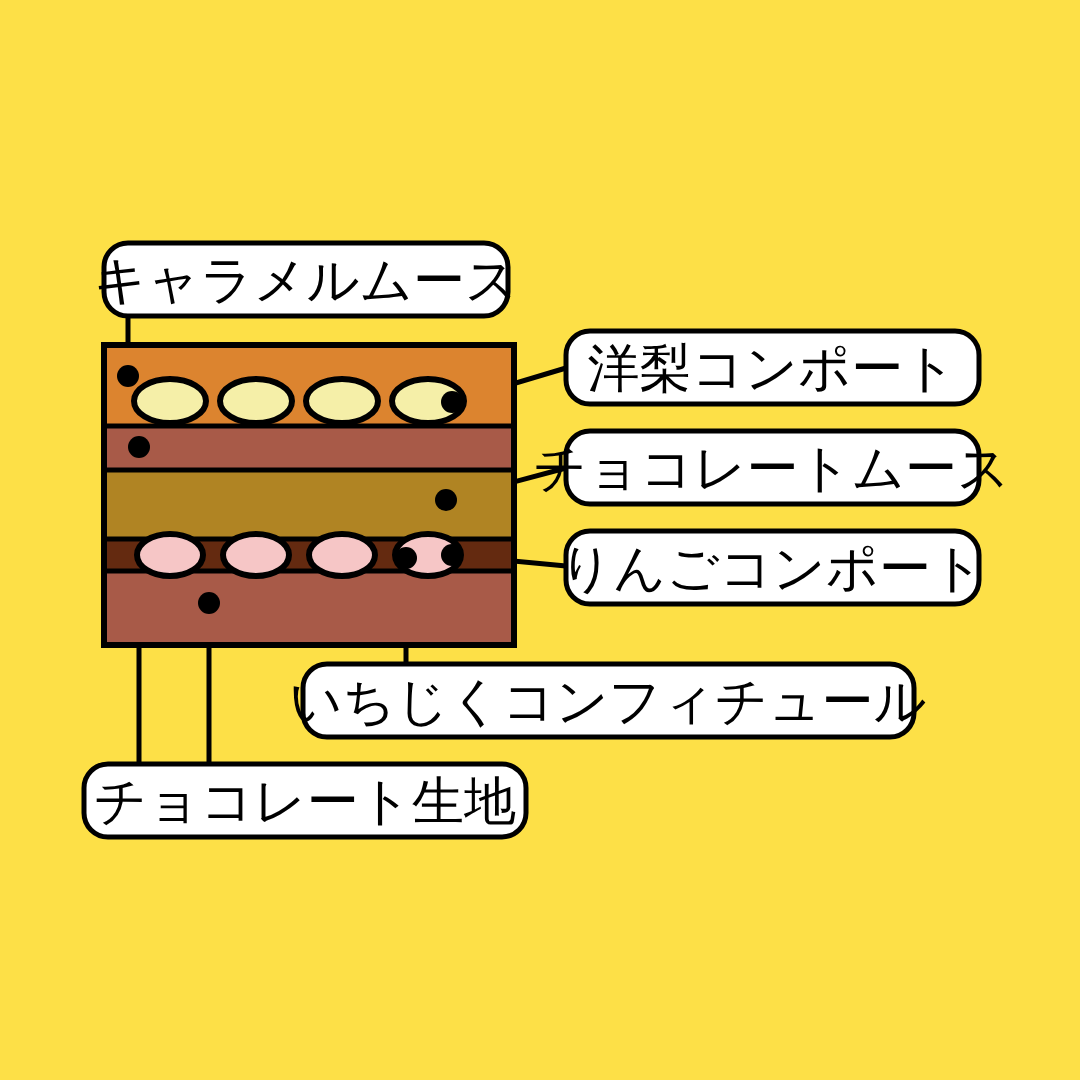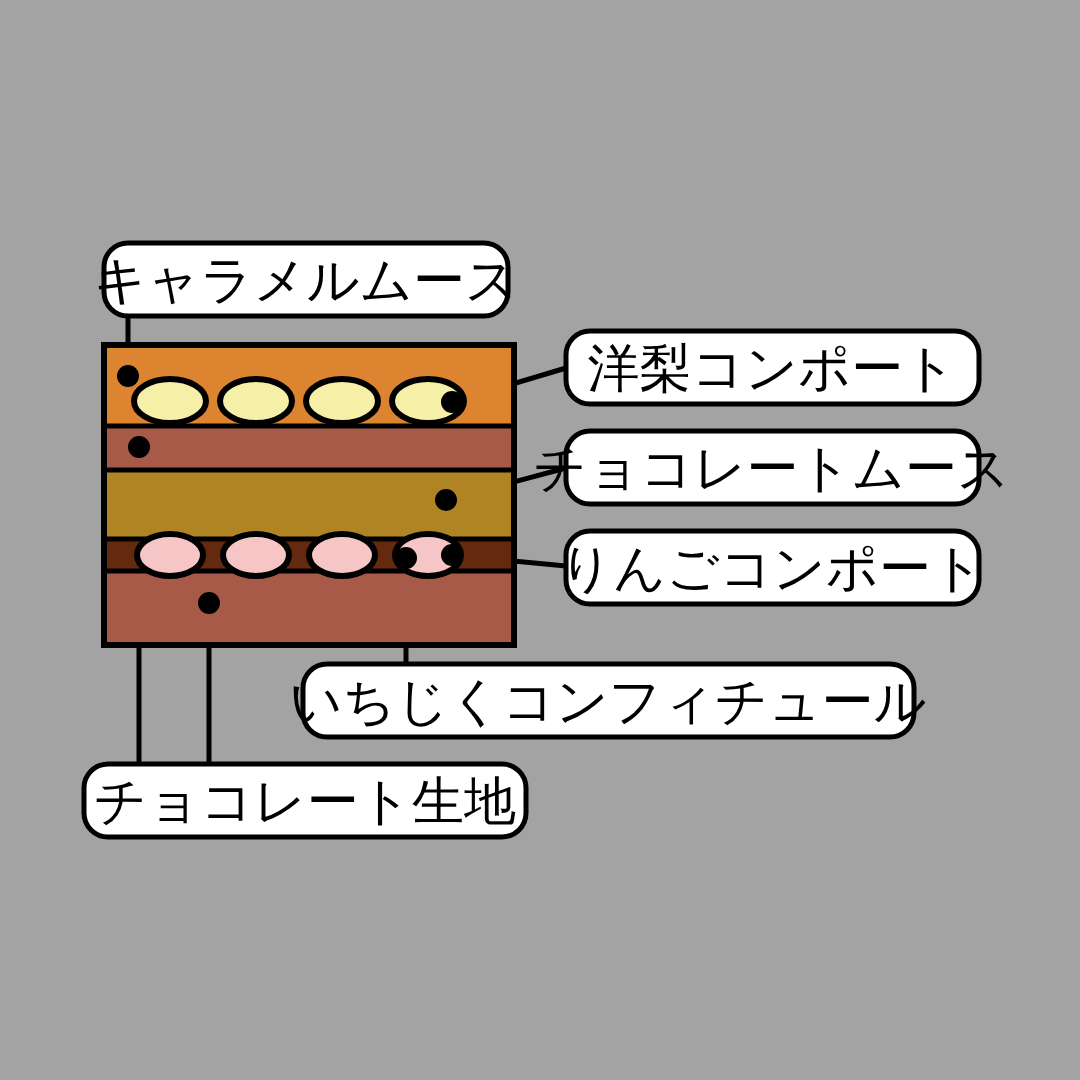--- a/index.html
+++ b/index.html
@@ -11,21 +11,21 @@
   body {
     width: 1080px;
     height: 1080px;
     font-family: "DejaVu Sans", "Liberation Sans", sans-serif;
     overflow: hidden;
   }
   #stage {
     position: relative;
     width: 1080px;
     height: 1080px;
-    background: #a3a3a3;
+    background: #fde047;
   }
   #diagram-svg {
     position: absolute;
     left: 0;
     top: 0;
     width: 1080px;
     height: 1080px;
     display: block;
   }
   .callout-text {

